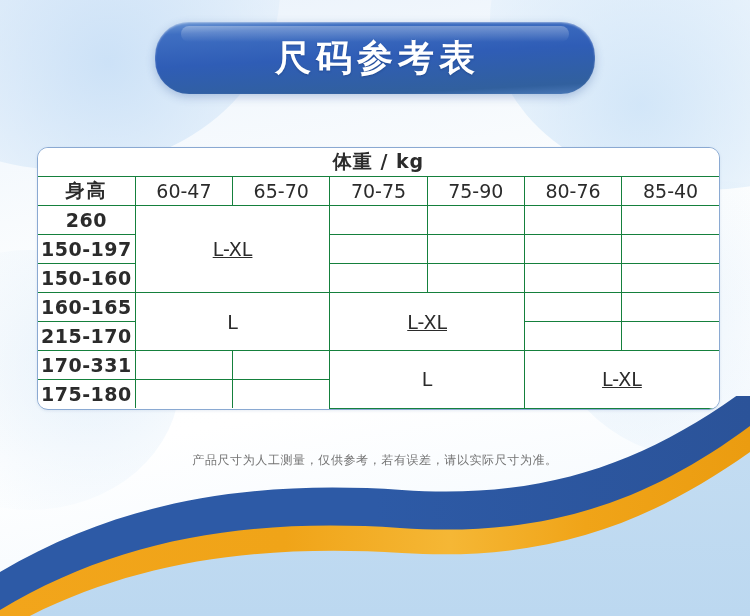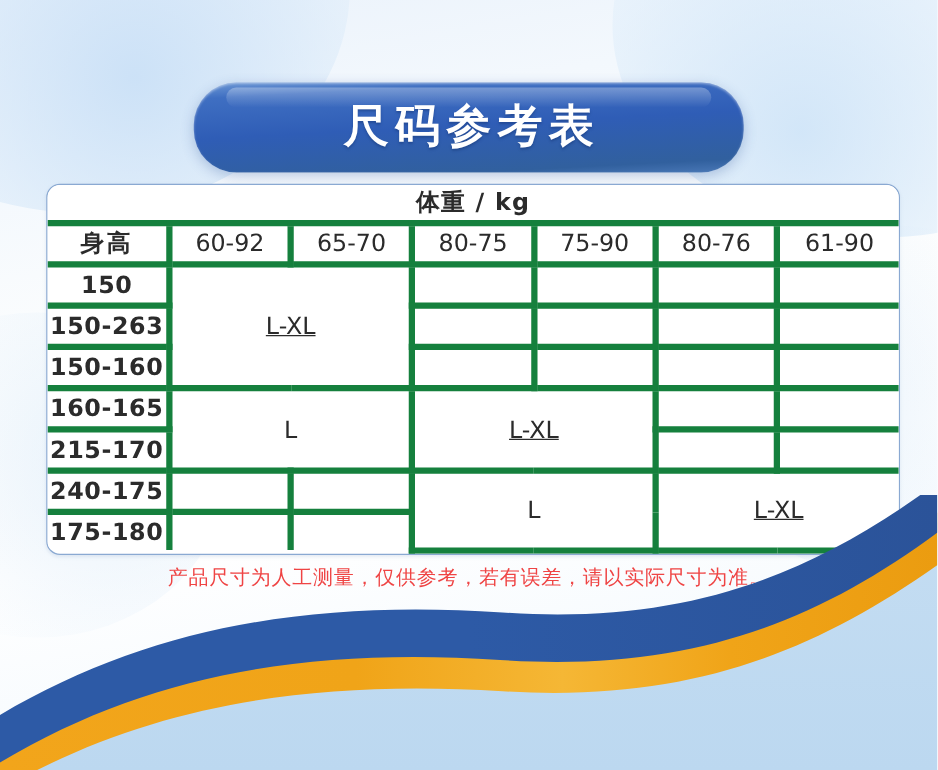--- a/index.html
+++ b/index.html
@@ -52,21 +52,20 @@
   .title-pill {
     width: 440px;
     height: 72px;
     border-radius: 34px;
     background: linear-gradient(177deg, #6f9ad6 0%, #3f6fc2 14%, #2f5db6 48%, #31609e 88%, #4b79b8 100%);
     box-shadow: 0 3px 10px rgba(45,85,160,.30), inset 0 1px 2px rgba(255,255,255,.45);
     display: flex;
     align-items: center;
     justify-content: center;
     position: relative;
-    margin-top: 44px;
   }
   .title-pill::before {
     content: "";
     position: absolute;
     left: 26px; right: 26px; top: 4px;
     height: 16px;
     border-radius: 12px;
     background: linear-gradient(180deg, rgba(255,255,255,.30), rgba(255,255,255,0));
     pointer-events: none;
   }
@@ -91,21 +90,21 @@
     overflow: hidden;
     background: #ffffff;
     box-shadow: 0 1px 3px rgba(120,150,190,.18);
   }
   table.size-table {
     width: 100%;
     border-collapse: collapse;
     table-layout: fixed;
   }
   table.size-table td {
-    border: 5px solid #15803d;
+    border: 1px solid #15803d;
     text-align: center;
     vertical-align: middle;
     font-size: 19px;
     color: #2b2b2b;
     height: 28px;
     padding: 0;
     background: #ffffff;
   }
   
   table.size-table tr:first-child td { border-top: none; }
@@ -155,22 +154,22 @@
     font-size: 21px;
     border-color: #2353bd;
   }
 
   
   .note {
     position: absolute;
     left: 0; right: 0;
     top: 452px;
     text-align: center;
-    font-size: 16px;
-    color: #ef4444;
+    font-size: 12px;
+    color: #737373;
     letter-spacing: .6px;
   }
 
   
   .waves {
     position: absolute;
     left: 0;
     bottom: 0;
     width: 750px;
     height: 220px;
@@ -192,39 +191,39 @@
 </div>
 
 <div class="table-card">
   <table class="size-table">
     <tbody>
       <tr>
         <td class="weight-title" colspan="7">体重 / kg</td>
       </tr>
       <tr>
         <td class="col-head head-blue">身高</td>
-        <td class="col-head">60-92</td>
+        <td class="col-head">60-47</td>
         <td class="col-head">65-70</td>
-        <td class="col-head">80-75</td>
+        <td class="col-head">70-75</td>
         <td class="col-head">75-90</td>
         <td class="col-head">80-76</td>
-        <td class="col-head">61-90</td>
-      </tr>
-
-      <tr>
-        <td class="row-head">150</td>
+        <td class="col-head">85-40</td>
+      </tr>
+
+      <tr>
+        <td class="row-head">260</td>
         <td class="fill-light" colspan="2" rowspan="3">L-XL</td>
         <td></td>
         <td></td>
         <td></td>
         <td></td>
       </tr>
 
       <tr>
-        <td class="row-head">150-263</td>
+        <td class="row-head">150-197</td>
         <td></td>
         <td></td>
         <td></td>
         <td></td>
       </tr>
 
       <tr>
         <td class="row-head">150-160</td>
         <td></td>
         <td></td>
@@ -240,21 +239,21 @@
         <td></td>
       </tr>
 
       <tr>
         <td class="row-head">215-170</td>
         <td></td>
         <td></td>
       </tr>
 
       <tr>
-        <td class="row-head">240-175</td>
+        <td class="row-head">170-331</td>
         <td></td>
         <td></td>
         <td class="fill-dark" colspan="2" rowspan="2">L</td>
         <td class="fill-light" colspan="2" rowspan="2">L-XL</td>
       </tr>
 
       <tr>
         <td class="row-head">175-180</td>
         <td></td>
         <td></td>

